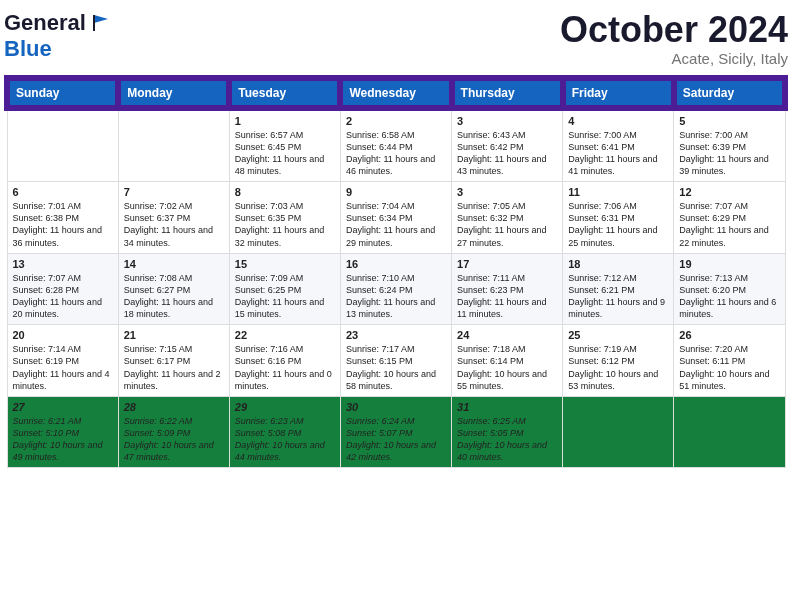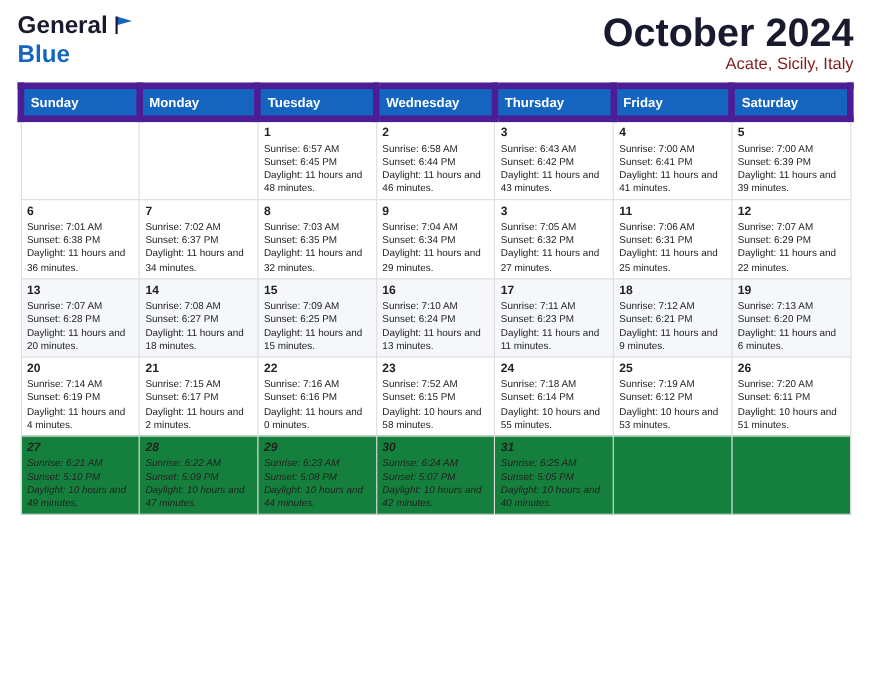--- a/index.html
+++ b/index.html
@@ -5,21 +5,21 @@
     * { box-sizing: border-box; margin: 0; padding: 0; }
     body {
       font-family: Arial, sans-serif;
       background: #fff;
       width: 792px;
       height: 612px;
       overflow: hidden;
     }
     .page {
       width: 792px;
-      padding: 10px 16px;
+      padding: 10px 4px;
       background: #fff;
     }
     .header {
       display: flex;
       justify-content: space-between;
       align-items: flex-start;
       margin-bottom: 8px;
     }
     .logo {
       display: flex;
@@ -36,21 +36,21 @@
       margin-left: 12px;
     }
     .month-title {
       font-size: 36px;
       font-weight: bold;
       color: #1a1a2e;
       line-height: 1.1;
     }
     .location {
       font-size: 15px;
-      color: #7f1d1d;
+      color: #737373;
     }
     .calendar {
       width: 100%;
       border-collapse: collapse;
       border: 1px solid #ccc;
     }
     .calendar th {
       background: #1565c0;
       color: #fff;
       font-size: 12px;
@@ -265,21 +265,21 @@
 Daylight: 11 hours and 2 minutes.</div>
           </td>
           <td>
             <span class="day-num">22</span>
             <div class="cell-info">Sunrise: 7:16 AM
 Sunset: 6:16 PM
 Daylight: 11 hours and 0 minutes.</div>
           </td>
           <td>
             <span class="day-num">23</span>
-            <div class="cell-info">Sunrise: 7:52 AM
+            <div class="cell-info">Sunrise: 7:17 AM
 Sunset: 6:15 PM
 Daylight: 10 hours and 58 minutes.</div>
           </td>
           <td>
             <span class="day-num">24</span>
             <div class="cell-info">Sunrise: 7:18 AM
 Sunset: 6:14 PM
 Daylight: 10 hours and 55 minutes.</div>
           </td>
           <td>

